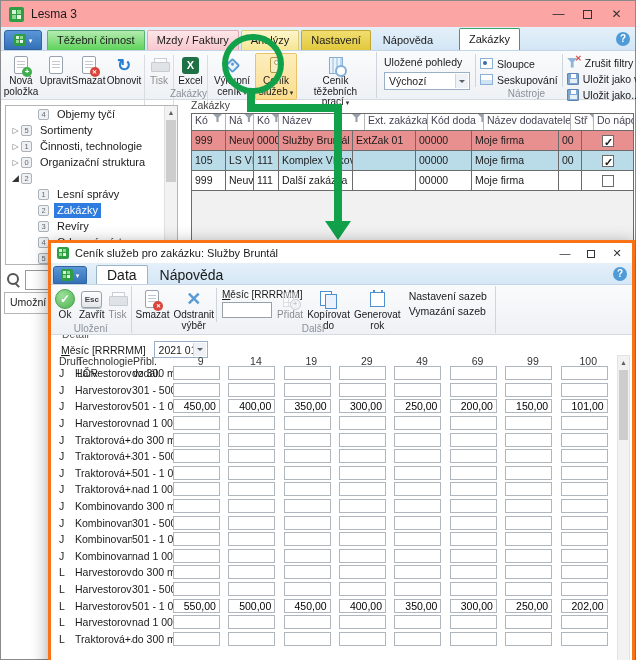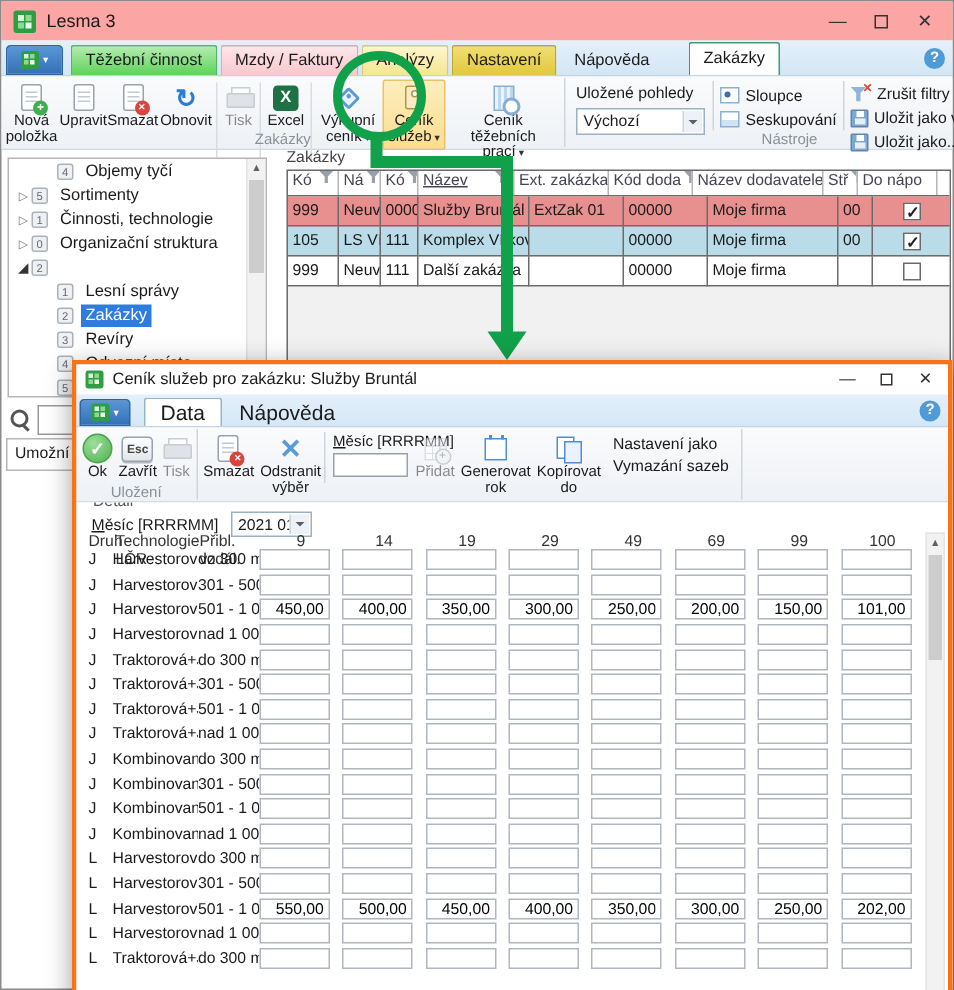--- a/index.html
+++ b/index.html
@@ -407,21 +407,21 @@
             <span class="funnel"></span>
           </div>
           <div class="gh" style="width: 28px;">
             <span>Ná</span>
             <span class="funnel"></span>
           </div>
           <div class="gh" style="width: 25px;">
             <span>Kó</span>
             <span class="funnel"></span>
           </div>
-          <div class="gh" style="width: 64px; text-decoration: underline;">
+          <div class="gh" style="width: 86px;">
             <span>Název</span>
             <span class="funnel"></span>
           </div>
           <div class="gh" style="width: 63px;">
             <span>Ext. zakázka</span>
           </div>
           <div class="gh" style="width: 56px;">
             <span>Kód doda</span>
             <span class="funnel"></span>
           </div>
@@ -558,37 +558,38 @@
       </div>
       <div id="drb2b" style="display:flex;align-items:flex-start">
           <div class="bigbtn disabled">
             <span class="bicon">
               <span class="ic ic-table-add"></span>
             </span>
             <span class="blabel">Přidat</span>
           </div>
           <div class="bigbtn">
             <span class="bicon">
+              <span class="ic ic-copy"></span>
+            </span>
+            <span class="blabel">Kopírovat
+do</span>
+          </div>
+          <div class="bigbtn">
+            <span class="bicon">
               <span class="ic ic-calendar"></span>
             </span>
             <span class="blabel">Generovat
 rok</span>
           </div>
-          <div class="bigbtn">
-            <span class="bicon">
-              <span class="ic ic-copy"></span>
-            </span>
-            <span class="blabel">Kopírovat
-do</span>
-          </div>
         </div>
       <div class="textbtns" id="drb2c">
-          <div class="textbtn">Nastavení jako</div>
+          <div class="textbtn">Nastavení sazeb</div>
           <div class="textbtn">Vymazání sazeb</div>
         </div>
+      <span class="glabel">Další</span>
     </div>
     <div class="gsep"></div>
   </div>
 
   <div class="dcontent">
 
     <span class="detail-legend">Detail</span>
     <div class="month-row">
       <span class="mnemo">Měsíc [RRRRMM]</span>
       <div class="combo month-combo">

